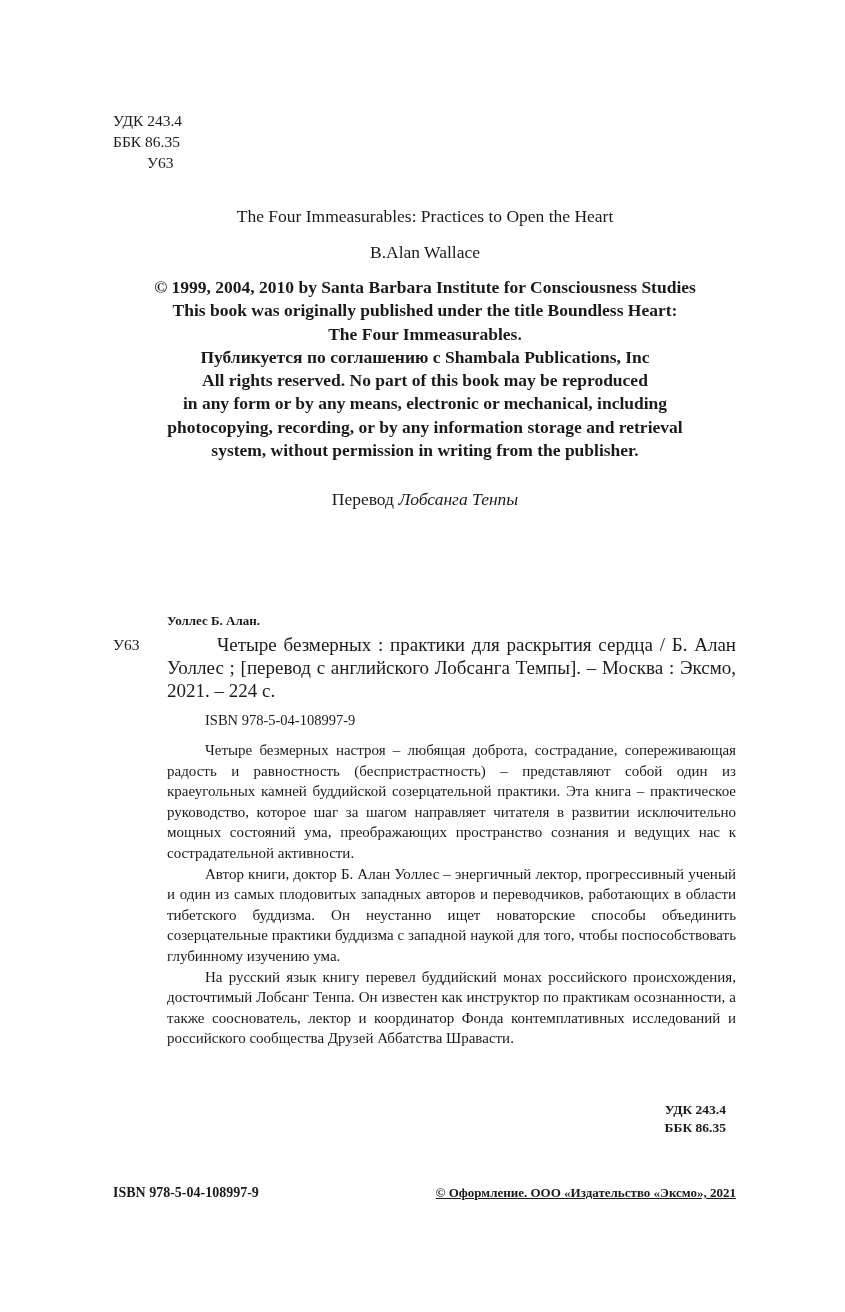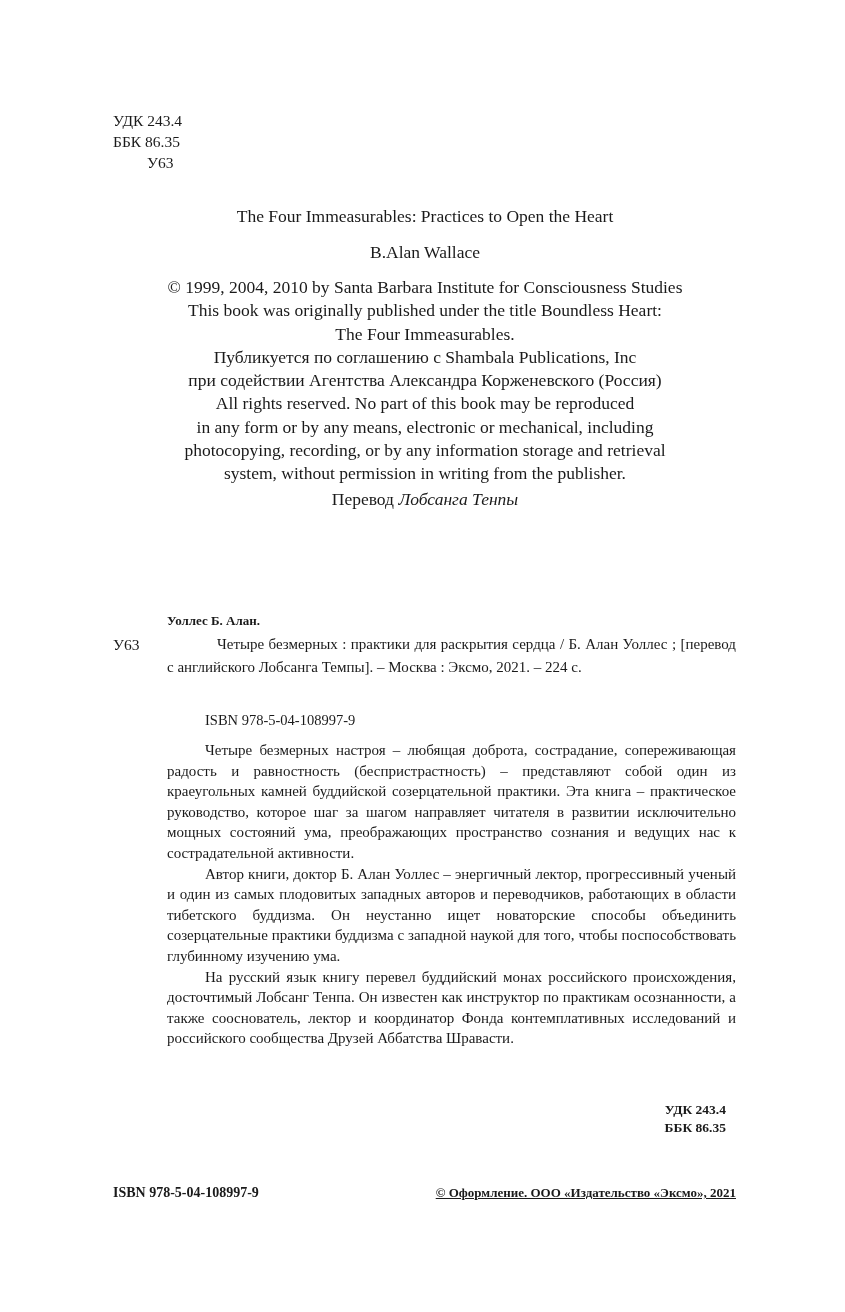--- a/index.html
+++ b/index.html
@@ -4,26 +4,26 @@
 <style>
   html, body { margin: 0; padding: 0; background: #ffffff; }
   body { width: 845px; height: 1312px; position: relative; overflow: hidden;
          font-family: "Liberation Serif", "DejaVu Serif", serif; color: #1a1a1a; }
   .abs { position: absolute; }
   .udk-top { left: 113px; top: 110px; font-size: 15.5px; line-height: 21px; }
   .udk-top .line3 { padding-left: 34px; }
   .center-block { left: 110px; width: 630px; text-align: center; font-size: 17.5px; }
   .title-en { top: 205px; line-height: 22px; }
   .author-en { top: 241px; line-height: 22px; }
-  .rights { top: 276px; line-height: 23.3px; }
+  .rights { top: 276px; line-height: 23.3px; font-weight: bold; }
   .translator { top: 488px; line-height: 22px; }
   .translator i { }
   .biblio-author { left: 167px; top: 611px; font-size: 13px; font-weight: bold; line-height: 20px; }
   .biblio-code { left: 113px; top: 635px; font-size: 15.5px; line-height: 20px; }
-  .biblio-desc { left: 167px; top: 633px; width: 569px; font-size: 15px; line-height: 23px;
+  .biblio-desc { left: 167px; top: 633px; width: 569px; font-size: 19px; line-height: 23px;
                  text-align: justify; text-indent: 50px; }
   .biblio-isbn { left: 205px; top: 710px; font-size: 14.5px; line-height: 20px; }
   .annotation { left: 167px; top: 740px; width: 569px; font-size: 15px; line-height: 20.6px; text-align: justify; }
   .annotation p { margin: 0; text-indent: 38px; }
   .udk-bottom { left: 560px; top: 1101px; width: 166px; text-align: right; font-size: 13.5px;
                 font-weight: bold; line-height: 18px; }
   .footer-isbn { left: 113px; top: 1185px; font-size: 14px; font-weight: bold; }
   .footer-copy { left: 372px; top: 1185px; width: 364px; text-align: right; font-size: 13px; font-weight: bold; text-decoration: underline; }
 </style>
 </head>
@@ -36,21 +36,20 @@
 </div>
 
 <div class="abs center-block title-en">The Four Immeasurables: Practices to Open the Heart</div>
 <div class="abs center-block author-en">B.Alan Wallace</div>
 
 <div class="abs center-block rights">
   <div>© 1999, 2004, 2010 by Santa Barbara Institute for Consciousness Studies</div>
   <div>This book was originally published under the title Boundless Heart:</div>
   <div>The Four Immeasurables.</div>
   <div>Публикуется по соглашению с Shambala Publications, Inc</div>
-  <div>при содействии Агентства Александра Корженевского (Россия)</div>
   <div>All rights reserved. No part of this book may be reproduced</div>
   <div>in any form or by any means, electronic or mechanical, including</div>
   <div>photocopying, recording, or by any information storage and retrieval</div>
   <div>system, without permission in writing from the publisher.</div>
 </div>
 
 <div class="abs center-block translator">
   <span>Перевод</span>
   <i>Лобсанга Тенпы</i>
 </div>

